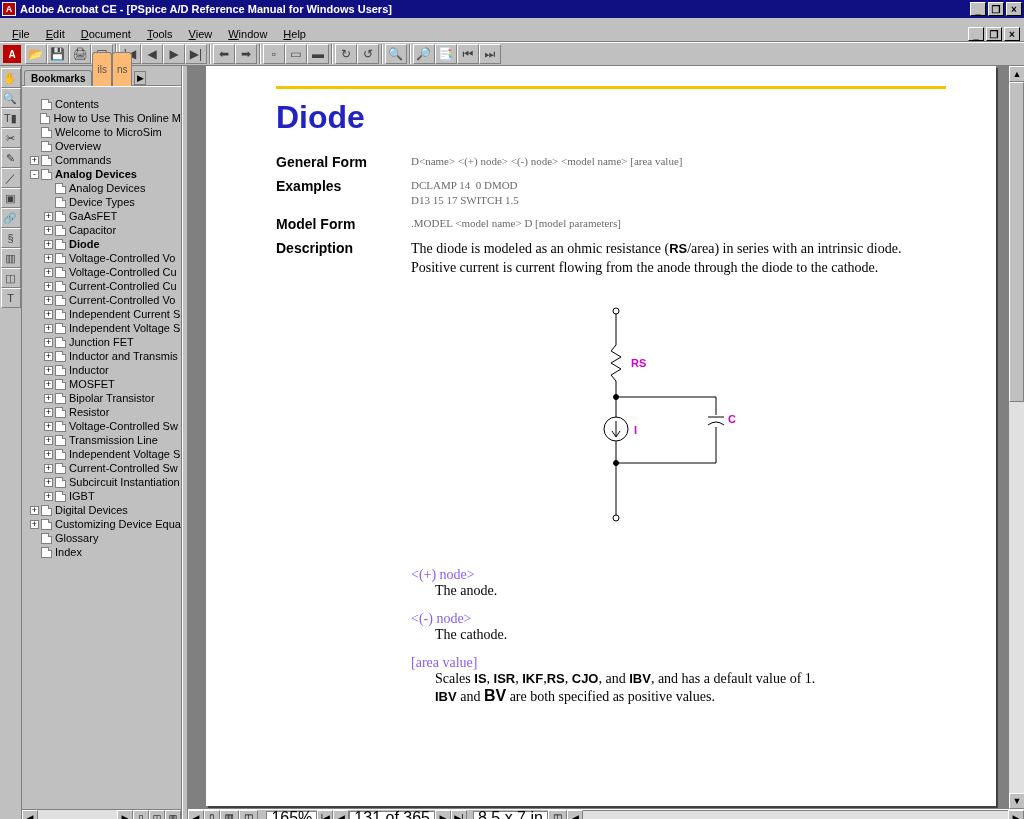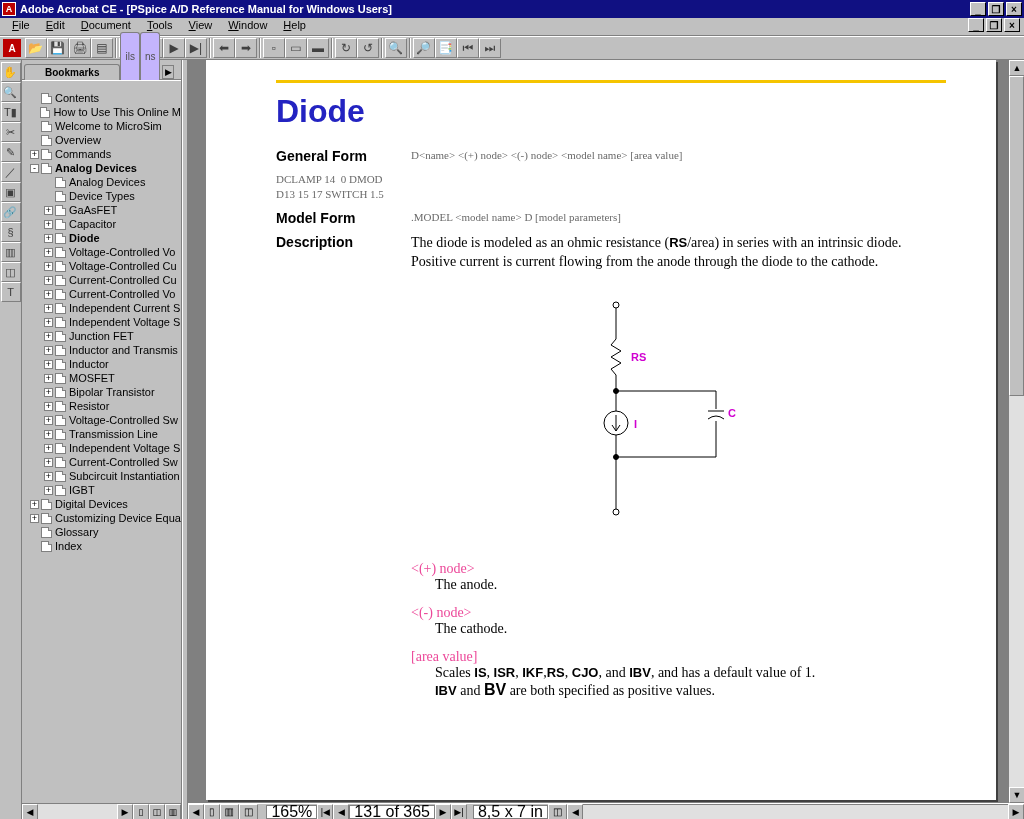--- a/index.html
+++ b/index.html
@@ -28,24 +28,24 @@
 .title-bar .win-controls { display: flex; gap: 2px; }
 .win-btn {
   width: 16px; height: 14px;
   background: #c0c0c0; border: 1px solid #fff;
   border-right-color:#000; border-bottom-color:#000;
   display:flex;align-items:center;justify-content:center;
   font-size:10px; font-weight:bold; color:#000;
 }
 
 .menu-bar {
-  height: 18px;
+  height: 24px;
   background: #c0c0c0;
   display: flex;
-  align-items: flex-start;
+  align-items: flex-end;
   padding: 0 4px;
   border-bottom: 1px solid #808080;
 }
 .menu-item { padding: 1px 8px; }
 .menu-item .ul { text-decoration: underline; }
 .menu-bar .win-controls { margin-left: auto; display:flex; gap:2px; }
 
 .toolbar {
   height: 24px;
   background: #c0c0c0;
@@ -73,25 +73,25 @@
 
 .bookmarks {
   width: 160px;
   background: #c0c0c0;
   border-right: 1px solid #808080;
   display:flex; flex-direction:column;
 }
 .bm-tabs { height: 20px; display:flex; align-items:flex-end; border-bottom:1px solid #808080; padding-left:2px; gap:0; }
 .bm-tab {
   background:#c0c0c0; border:1px solid #808080; border-bottom:none;
-  padding:2px 20px; font-size:10px; font-weight:bold;
+  padding:2px 6px; font-size:10px; font-weight:bold;
   border-top-left-radius:3px; border-top-right-radius:3px;
   position:relative; top:1px;
 }
-.bm-tab.inactive { background:#c4b5fd; color:#505050; font-weight:normal; padding:18px 4px; }
+.bm-tab.inactive { background:#fdba74; color:#505050; font-weight:normal; padding:11px 4px; }
 .bm-tab-arrow { width:12px; height:14px; border:1px solid #808080; display:flex;align-items:center;justify-content:center;font-size:9px; margin-left:2px; background:#c0c0c0;}
 .bm-tree {
   flex:1; background:#c0c0c0; overflow:hidden; padding:10px 0 2px 2px;
   border-top:1px solid #fff;
 }
 .tree-row { display:flex; align-items:center; height:14px; white-space:nowrap; font-size:11px; }
 .tree-indent { display:inline-block; }
 .tree-toggle { width:9px; height:9px; border:1px solid #808080; background:#fff; display:inline-flex;align-items:center;justify-content:center; font-size:9px; line-height:7px; margin-right:2px; color:#000; }
 .tree-toggle.empty { width:9px; border:none; background:transparent; margin-right:2px; }
 .tree-icon { width:11px; height:11px; border:1px solid #808080; background:#fff; margin-right:3px; display:inline-block; position:relative; }
@@ -116,21 +116,21 @@
 }
 .page .rule { height:3px; background:#f5c400; margin-bottom:10px; }
 .page h1 { color:#2323c1; font-family: Arial, sans-serif; font-size:32px; font-weight:bold; margin-bottom:18px; }
 .page .row { display:flex; margin-bottom:8px; }
 .page .lab { width:135px; font-family:Liberation Sans, sans-serif; font-weight:bold; font-size:14px; color:#000; }
 .page .val { flex:1; font-family:Liberation Serif, serif; font-size:11px; color:#6a6a6a; line-height:1.35; white-space:pre; }
 .page .desc { flex:1; font-family:"Times New Roman",serif; font-size:14px; color:#000; line-height:1.35; }
 .page .diagram { margin: 28px 0 40px 280px; }
 .page h2 { font-family:Arial,sans-serif; font-size:15px; font-weight:bold; margin:20px 0 8px 0; }
 .page .arg { margin-left:135px; font-size:14px; margin-bottom:12px; }
-.page .arg .at { color:#ec4899; font-family:"Times New Roman",serif; }
+.page .arg .at { color:#8b5cf6; font-family:"Times New Roman",serif; }
 .page .arg .ad { margin-left:24px; }
 
 .vsb { width:16px; background:#c0c0c0; display:flex; flex-direction:column; border-left:1px solid #808080; }
 .vsb .sb-track { flex:1; background:#e0e0e0; position:relative; }
 .vsb .thumb { position:absolute; left:0; right:0; top:0; height:320px; background:#c0c0c0; border:1px solid #fff; border-right-color:#808080; border-bottom-color:#808080; }
 
 .doc-status { height:16px; background:#c0c0c0; display:flex; align-items:center; border-top:1px solid #fff; font-size:10px; }
 .ds-box { height:16px; border:1px solid #808080; border-top-color:#fff; border-left-color:#fff; display:flex;align-items:center;justify-content:center; padding:0 4px; background:#c0c0c0;}
 .ds-field { height:14px; background:#fff; border:1px solid #808080; padding:0 4px; display:flex;align-items:center; font-size:16px;}
 .ds-fill { flex:1; background:#e0e0e0; height:16px; border-top:1px solid #808080;}
@@ -436,20 +436,21 @@
       <div class="doc-page-area">
         <div class="page">
           <div class="rule"></div>
           <h1>Diode</h1>
 
           <div class="row">
             <div class="lab">General Form</div>
             <div class="val">D&lt;name&gt; &lt;(+) node&gt; &lt;(-) node&gt; &lt;model name&gt; [area value]</div>
           </div>
           <div class="row">
+            <div class="lab">Examples</div>
             <div class="val">DCLAMP 14  0 DMOD
 D13 15 17 SWITCH 1.5</div>
           </div>
           <div class="row">
             <div class="lab">Model Form</div>
             <div class="val">.MODEL &lt;model name&gt; D [model parameters]</div>
           </div>
           <div class="row">
             <div class="lab">Description</div>
             <div class="desc">

